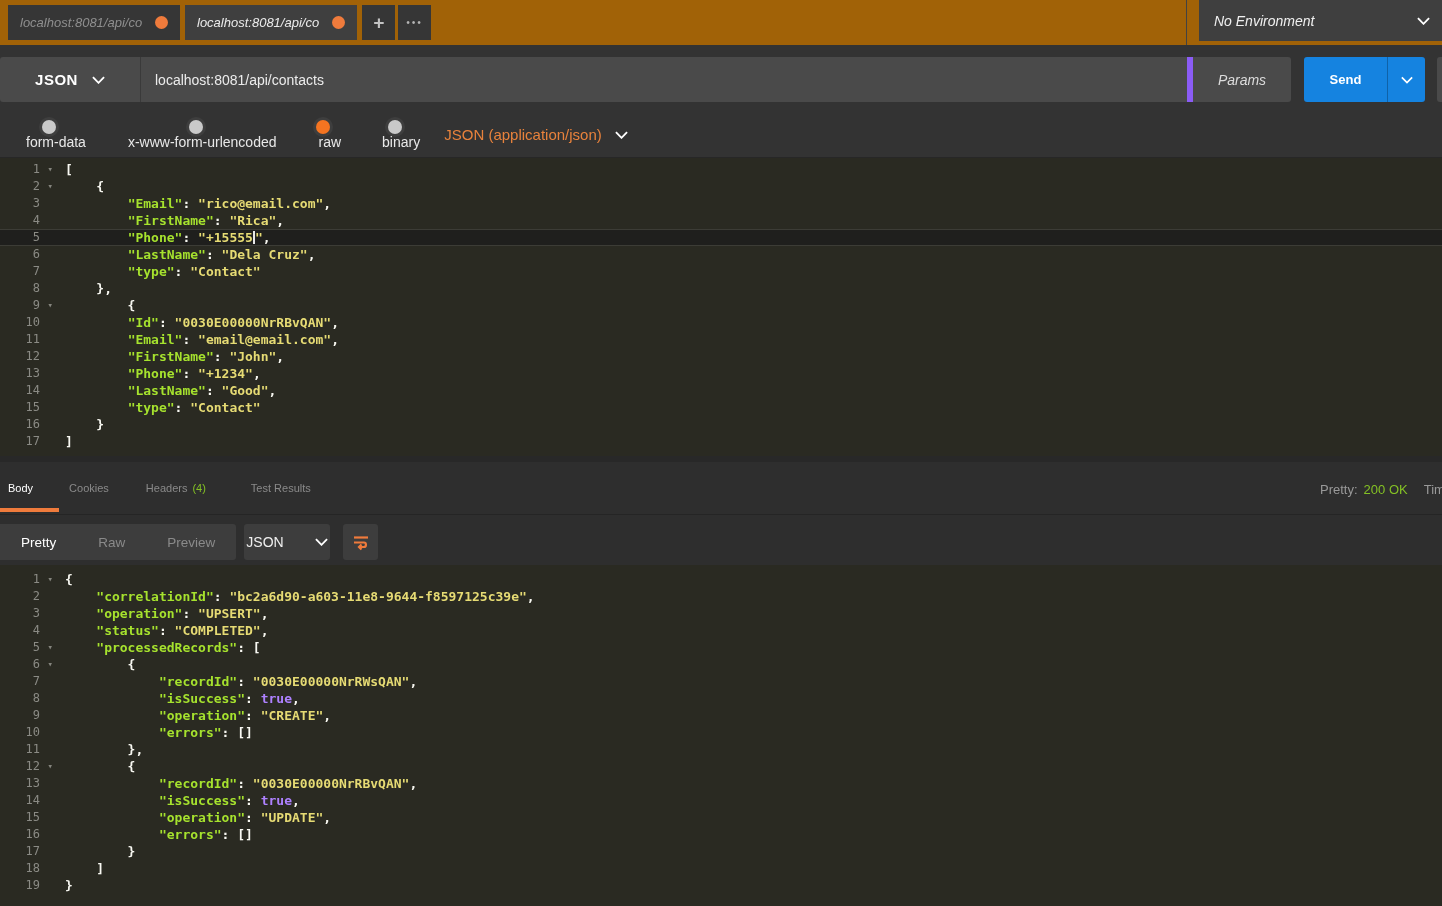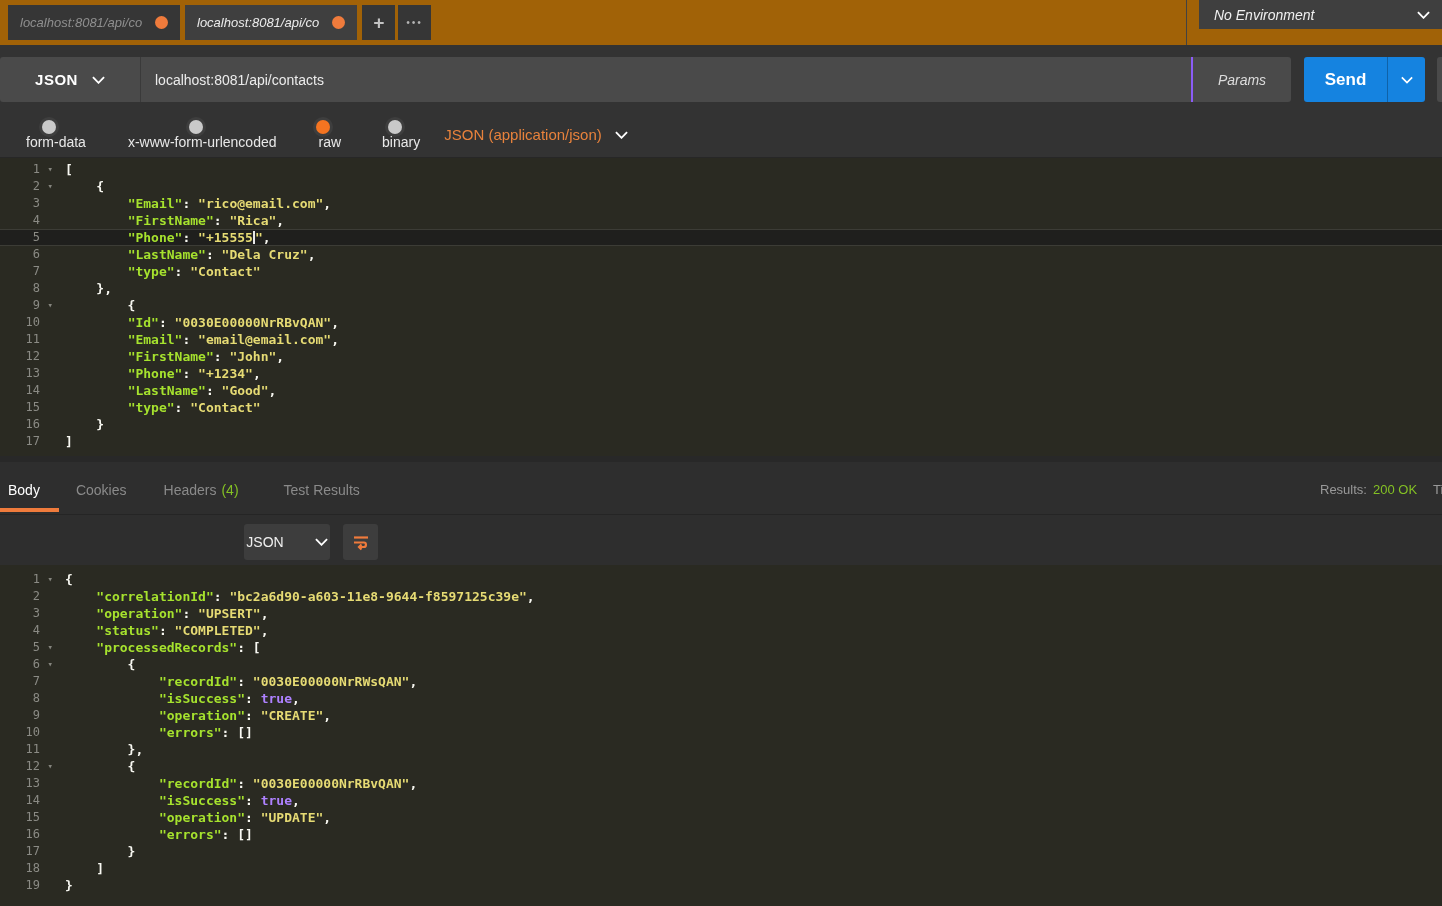--- a/index.html
+++ b/index.html
@@ -13,40 +13,40 @@
     margin-right:5px; background:#363636; }
   .tab.active { background:#3f3f3f; }
   .tab .title { flex:1; font-size:13px; color:#8f8f8f; white-space:nowrap; overflow:hidden; }
   .tab.active .title { color:#ececec; }
   .dot { width:13px; height:13px; border-radius:50%; background:#ef7b3c; margin-left:8px; flex:0 0 13px; }
   .sq-btn { width:33px; height:35px; background:#363636; display:flex; align-items:center;
     justify-content:center; color:#c3c3c3; margin-right:3px; cursor:pointer; }
   .plus { font-size:19px; font-weight:bold; line-height:1; }
   .dots { font-size:10px; letter-spacing:2px; color:#b5b5b5; }
   .top-divider { position:absolute; left:1186px; top:0; width:1px; height:45px; background:#424242; }
-  .env-select { position:absolute; right:0; top:0; width:243px; height:29px; background:#3f3f3f;
+  .env-select { position:absolute; right:0; top:0; width:243px; height:41px; background:#3f3f3f;
     display:flex; align-items:center; padding:0 15px; color:#f0f0f0; font-size:14px; cursor:pointer; }
   .env-select svg { position:absolute; right:12px; }
 
   
   .req-section { position:relative; height:112px; background:#333333; }
   .req-bar { position:absolute; left:0; top:12px; width:1291px; height:45px; display:flex;
     background:#4a4a4a; border-radius:3px; overflow:hidden; }
   .method { flex:0 0 141px; display:flex; align-items:center; justify-content:center;
     border-right:1px solid #3a3a3a; color:#fff; cursor:pointer; }
   .method .m-label { font-size:15px; font-weight:bold; letter-spacing:.5px; }
   .method svg { margin-left:14px; }
   .url-field { flex:1; display:flex; align-items:center; padding-left:14px; font-size:14px;
-    color:#ececec; border-right:2px solid #8b5cf6; }
+    color:#ececec; border-right:6px solid #8b5cf6; }
   .params-btn { flex:0 0 98px; display:flex; align-items:center; justify-content:center;
     font-size:14px; color:#dcdcdc; cursor:pointer;font-style:italic; }
   .send-btn { position:absolute; left:1304px; top:12px; width:121px; height:45px; display:flex;
     background:#1583e0; border-radius:3px; overflow:hidden; cursor:pointer; }
   .send-main { flex:0 0 84px; display:flex; align-items:center; justify-content:center;
-    color:#fff; font-size:17px; font-weight:bold; border-right:1px solid rgba(0,0,0,.25); }
+    color:#fff; font-size:13px; font-weight:bold; border-right:1px solid rgba(0,0,0,.25); }
   .send-caret { flex:1; display:flex; align-items:center; justify-content:center; }
   .save-sliver { position:absolute; left:1437px; top:12px; width:5px; height:45px;
     background:#4a4a4a; border-radius:3px 0 0 3px; }
 
   .mode-row { position:absolute; left:0; top:67px; right:0; height:45px; display:flex;
     align-items:center; padding-left:13px; font-size:14px; color:#e8e8e8; }
   .mode { display:flex; align-items:center; cursor:pointer;flex-direction:column; }
   .radio { width:14px; height:14px; border-radius:50%; background:#c9c9c9;
     box-shadow:0 0 0 3px #3e3e3e; }
   .mode.selected .radio { background:#f47421; }
@@ -68,21 +68,21 @@
     font-weight:normal; font-size:12px; position:relative; }
   .fold { position:absolute; right:3px; top:0; font-size:9px; color:#85857e; cursor:pointer; }
   .code { padding-left:9px; color:#f8f8f2; }
   .tk-k { color:#a6e22e; } .tk-s { color:#e6db74; } .tk-b { color:#ae81ff; }
   .tk-c { display:inline-block; width:0; border-left:2px solid #e8e8e8; height:13px;
     vertical-align:-2px; }
 
   
   .resp-header { position:relative; height:59px; background:#2e2e2e;
     border-top:6px solid #282828; border-bottom:1px solid #252525; }
-  .resp-tabs { position:absolute; left:8px; top:20px; display:flex; font-size:14px; color:#8a8a8a; }
+  .resp-tabs { position:absolute; left:8px; top:20px; display:flex; font-size:11px; color:#8a8a8a; }
   .rtab { cursor:pointer; }
   .rtab-body { color:#ffffff; margin-right:36px; }
   .rtab-cookies { margin-right:37px; }
   .rtab-headers { margin-right:45px; }
   .hdr-count { color:#84c124; margin-left:5px; }
   .body-underline { position:absolute; left:0; bottom:2px; width:59px; height:4px; background:#ef7b3c; }
   .status-area { position:absolute; right:0; top:20px; width:122px; overflow:hidden;
     white-space:nowrap; font-size:13px; color:#999999; }
   .status-val { color:#84c124; margin-left:6px; }
   .time-lab { margin-left:16px; }
@@ -209,25 +209,30 @@
   <div class="resp-tabs">
     <span class="rtab rtab-body">Body</span>
     <span class="rtab rtab-cookies">Cookies</span>
     <span class="rtab rtab-headers">
       <span>Headers</span><span class="hdr-count">(4)</span>
     </span>
     <span class="rtab">Test Results</span>
   </div>
   <div class="body-underline"></div>
   <div class="status-area">
-    <span>Results:</span><span class="status-val">200 OK</span><span class="time-lab">Time:</span>
+    <span>Pretty:</span><span class="status-val">200 OK</span><span class="time-lab">Time:</span>
   </div>
 </div>
 
 <div class="resp-toolbar">
+  <div class="seg-control">
+    <span class="seg active">Pretty</span>
+    <span class="seg">Raw</span>
+    <span class="seg">Preview</span>
+  </div>
   <div class="fmt-select">
     <span>JSON</span>
     <svg width="13" height="8" viewBox="0 0 14 8">
         <path class="chev" d="M1 1l6 6 6-6"></path>
       </svg>
   </div>
   <div class="wrap-btn">
     <svg width="20" height="20" viewBox="0 0 20 20">
       <g stroke="#ef7b3c" stroke-width="2.2" fill="none">
         <path d="M3 5.5h14"></path>

